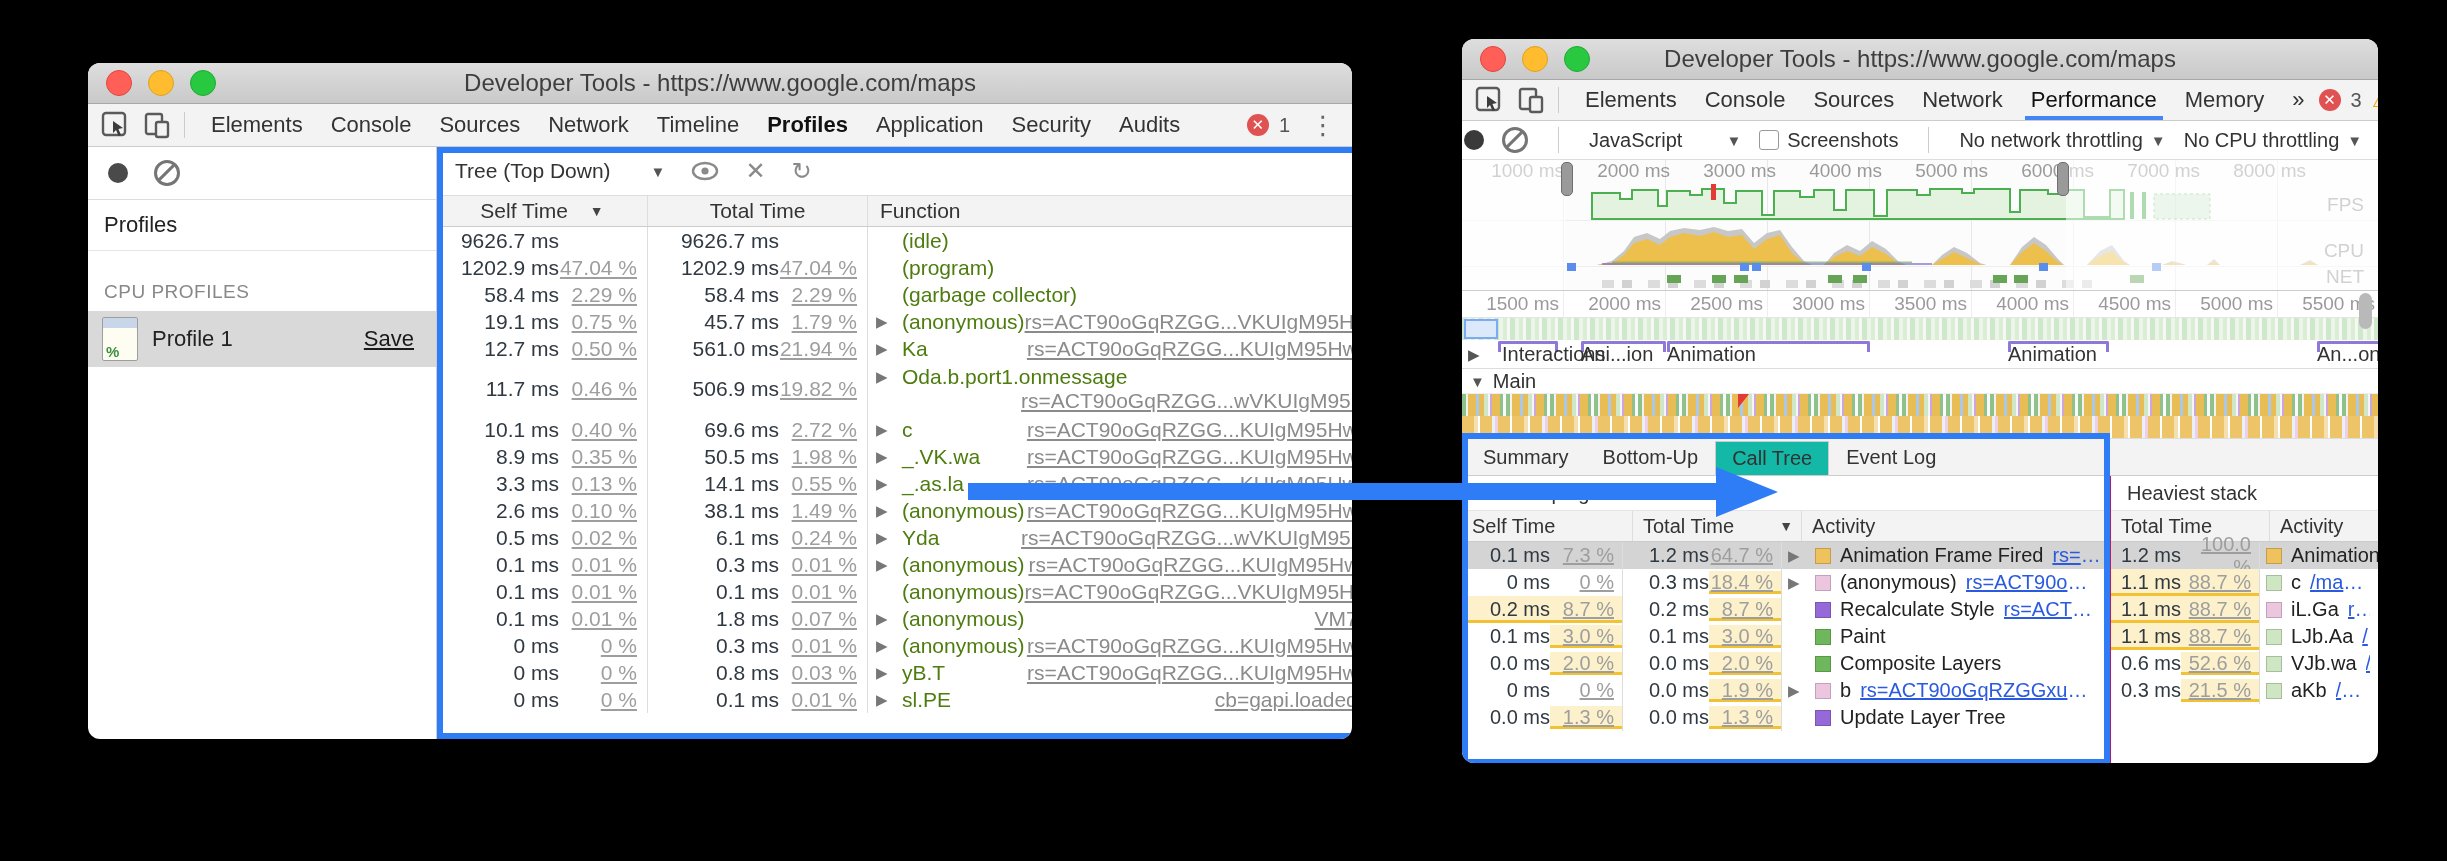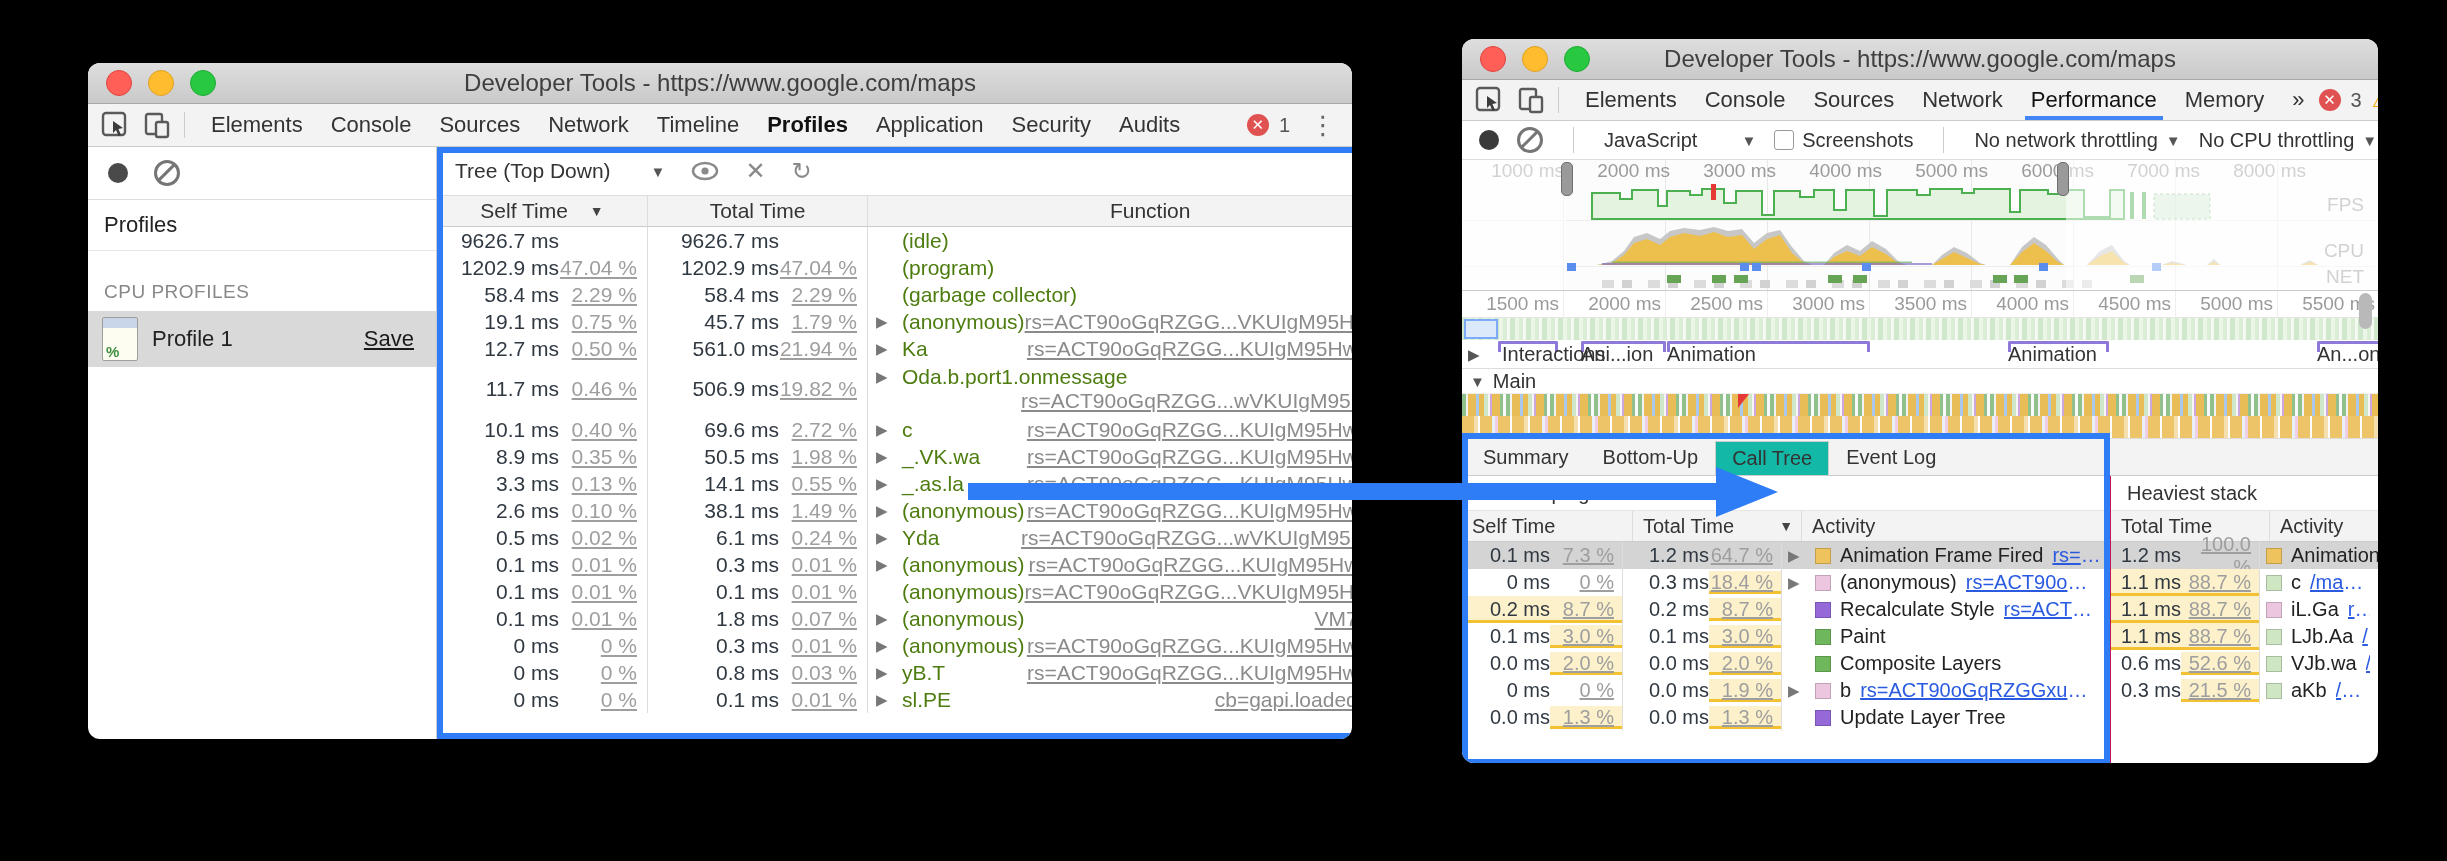--- a/index.html
+++ b/index.html
@@ -52,40 +52,40 @@
   .hl-border{position:absolute;inset:0;border:6px solid #2e7cf6;z-index:30;pointer-events:none;}
   .tree-toolbar{height:48px;display:flex;align-items:center;gap:26px;padding-left:18px;color:#333;}
   .tree-dd{display:flex;align-items:center;gap:40px;}
   .dd-caret{font-size:15px;color:#555;}
   .eye-ic{width:28px;height:20px;position:relative;}
   .eye-ic svg{display:block;}
   .x-ic,.refresh-ic{color:#8a8a8a;font-size:24px;line-height:1;}
   .thead{height:30px;display:flex;background:#f3f3f3;border-top:1px solid #ddd;border-bottom:1px solid #ccc;
     color:#333;font-size:21px;align-items:center;}
   .th{display:flex;align-items:center;justify-content:center;height:100%;}
-  .th.f{justify-content:center;padding-left:12px;}
+  .th.f{justify-content:flex-start;padding-left:12px;}
   .sort-caret{font-size:14px;color:#444;margin-left:22px;}
   .c1{width:210px;border-right:1px solid #ddd;flex:none;}
   .c2{width:219px;border-right:1px solid #ddd;flex:none;}
   .c3{flex:1;min-width:0;}
   .trow{display:flex;height:27px;align-items:center;}
   .trow .c1,.trow .c2{display:flex;align-items:center;height:100%;}
   .tval{flex:1;text-align:right;color:#303942;}
   .tpct{width:78px;text-align:right;padding-right:10px;color:#9e9e9e;text-decoration:underline;}
   .trow .c3{display:flex;align-items:center;height:100%;padding:0 10px 0 8px;}
   .exp{width:26px;flex:none;color:#777;font-size:15px;text-align:left;}
   .fname{color:#4d7c0f;white-space:nowrap;}
   .flink{margin-left:auto;color:#8b8b8b;text-decoration:underline;white-space:nowrap;}
   .trow.wrap{height:54px;}
   .trow.wrap .c3{flex-wrap:wrap;align-content:center;}
   .trow.wrap .flink{flex-basis:100%;text-align:right;}
   
   #win-right{left:1462px;top:39px;width:916px;height:724px;font-size:21px;}
   #win-right .tabbar{height:40px;}
-  .perf-toolbar{height:38px;display:flex;align-items:center;gap:18px;padding-left:17px;background:#fff;
+  .perf-toolbar{height:38px;display:flex;align-items:center;gap:18px;padding-left:2px;background:#fff;
     border-bottom:1px solid #ddd;color:#333;font-size:20px;}
   .rec-circle.dark{background:#3a3a3a;}
   .checkbox{width:18px;height:18px;border:1px solid #999;border-radius:3px;background:#fff;flex:none;}
   .tool-item{display:flex;align-items:center;gap:8px;white-space:nowrap;}
   
   .overview{position:relative;height:130px;border-bottom:1px solid #ccc;background:#fcfcfc;overflow:hidden;}
   .ov-grid{position:absolute;inset:0;background:repeating-linear-gradient(90deg,transparent 0 101px,#e8e8e8 101px 102px);}
   .ov-ruler{position:relative;height:22px;display:flex;font-size:19px;color:#9a9a9a;}
   .ov-cell{width:102px;flex:none;text-align:right;padding-right:4px;line-height:22px;}
   .band{position:relative;height:38px;}

